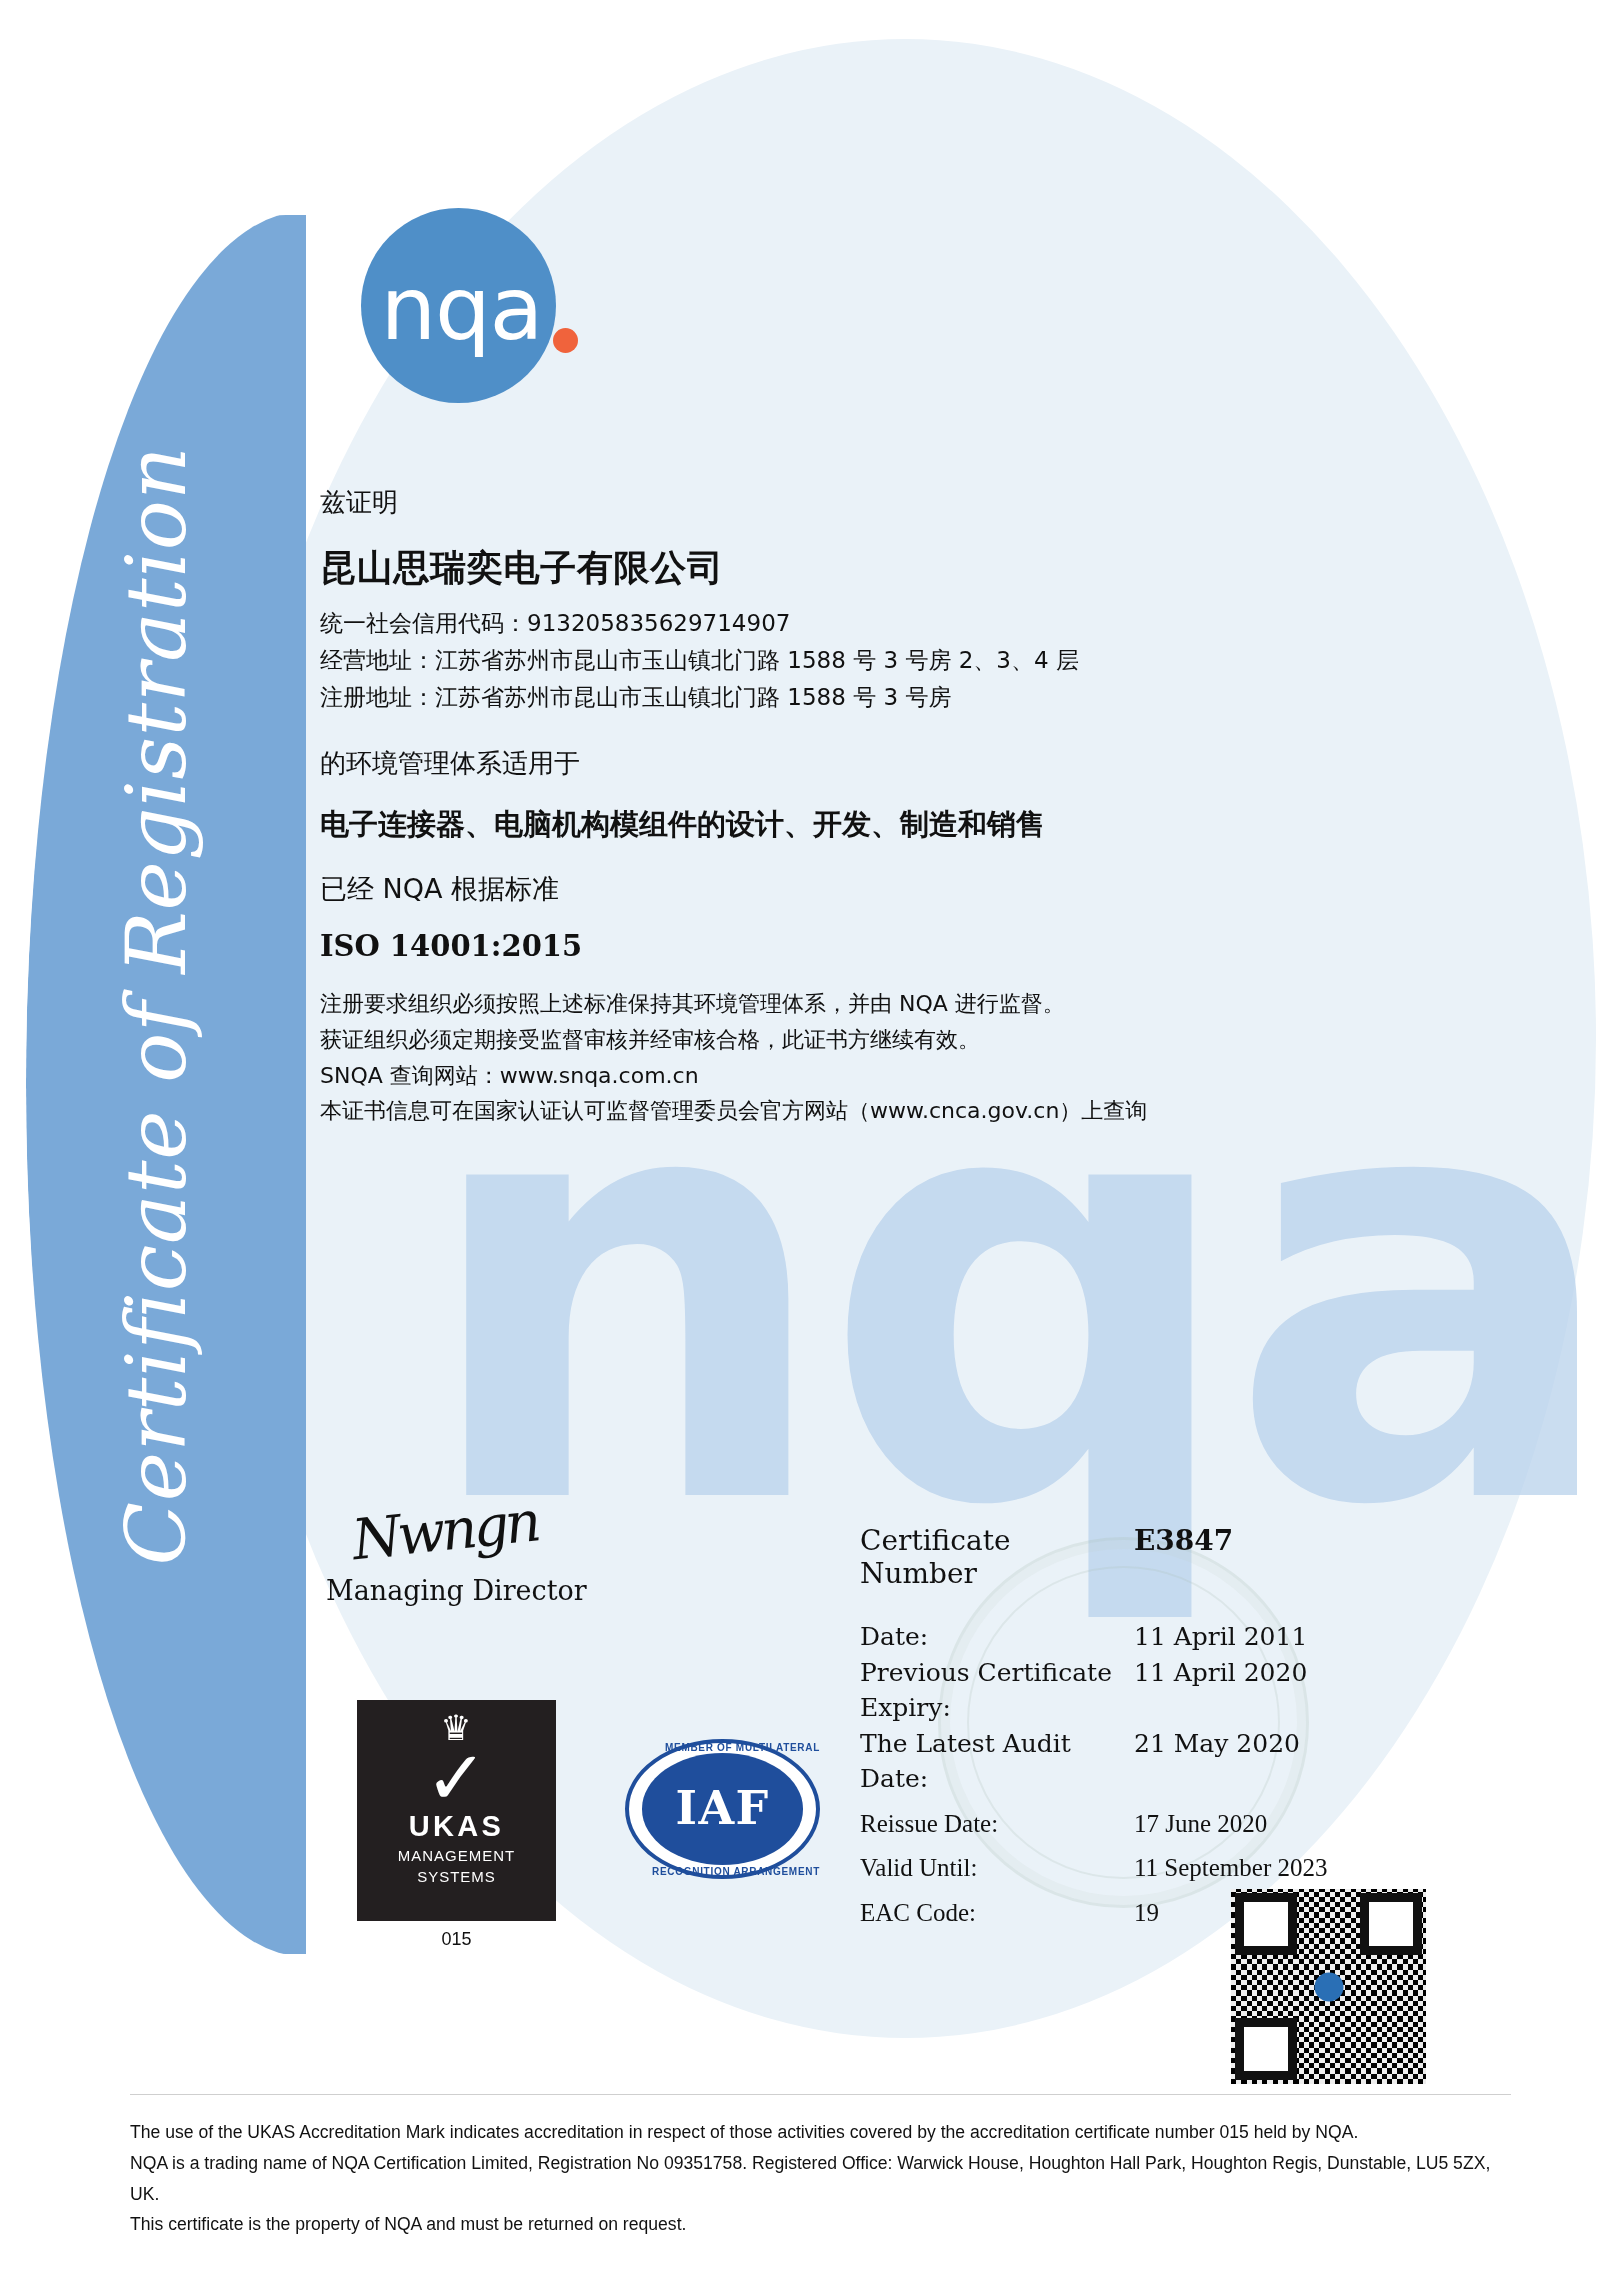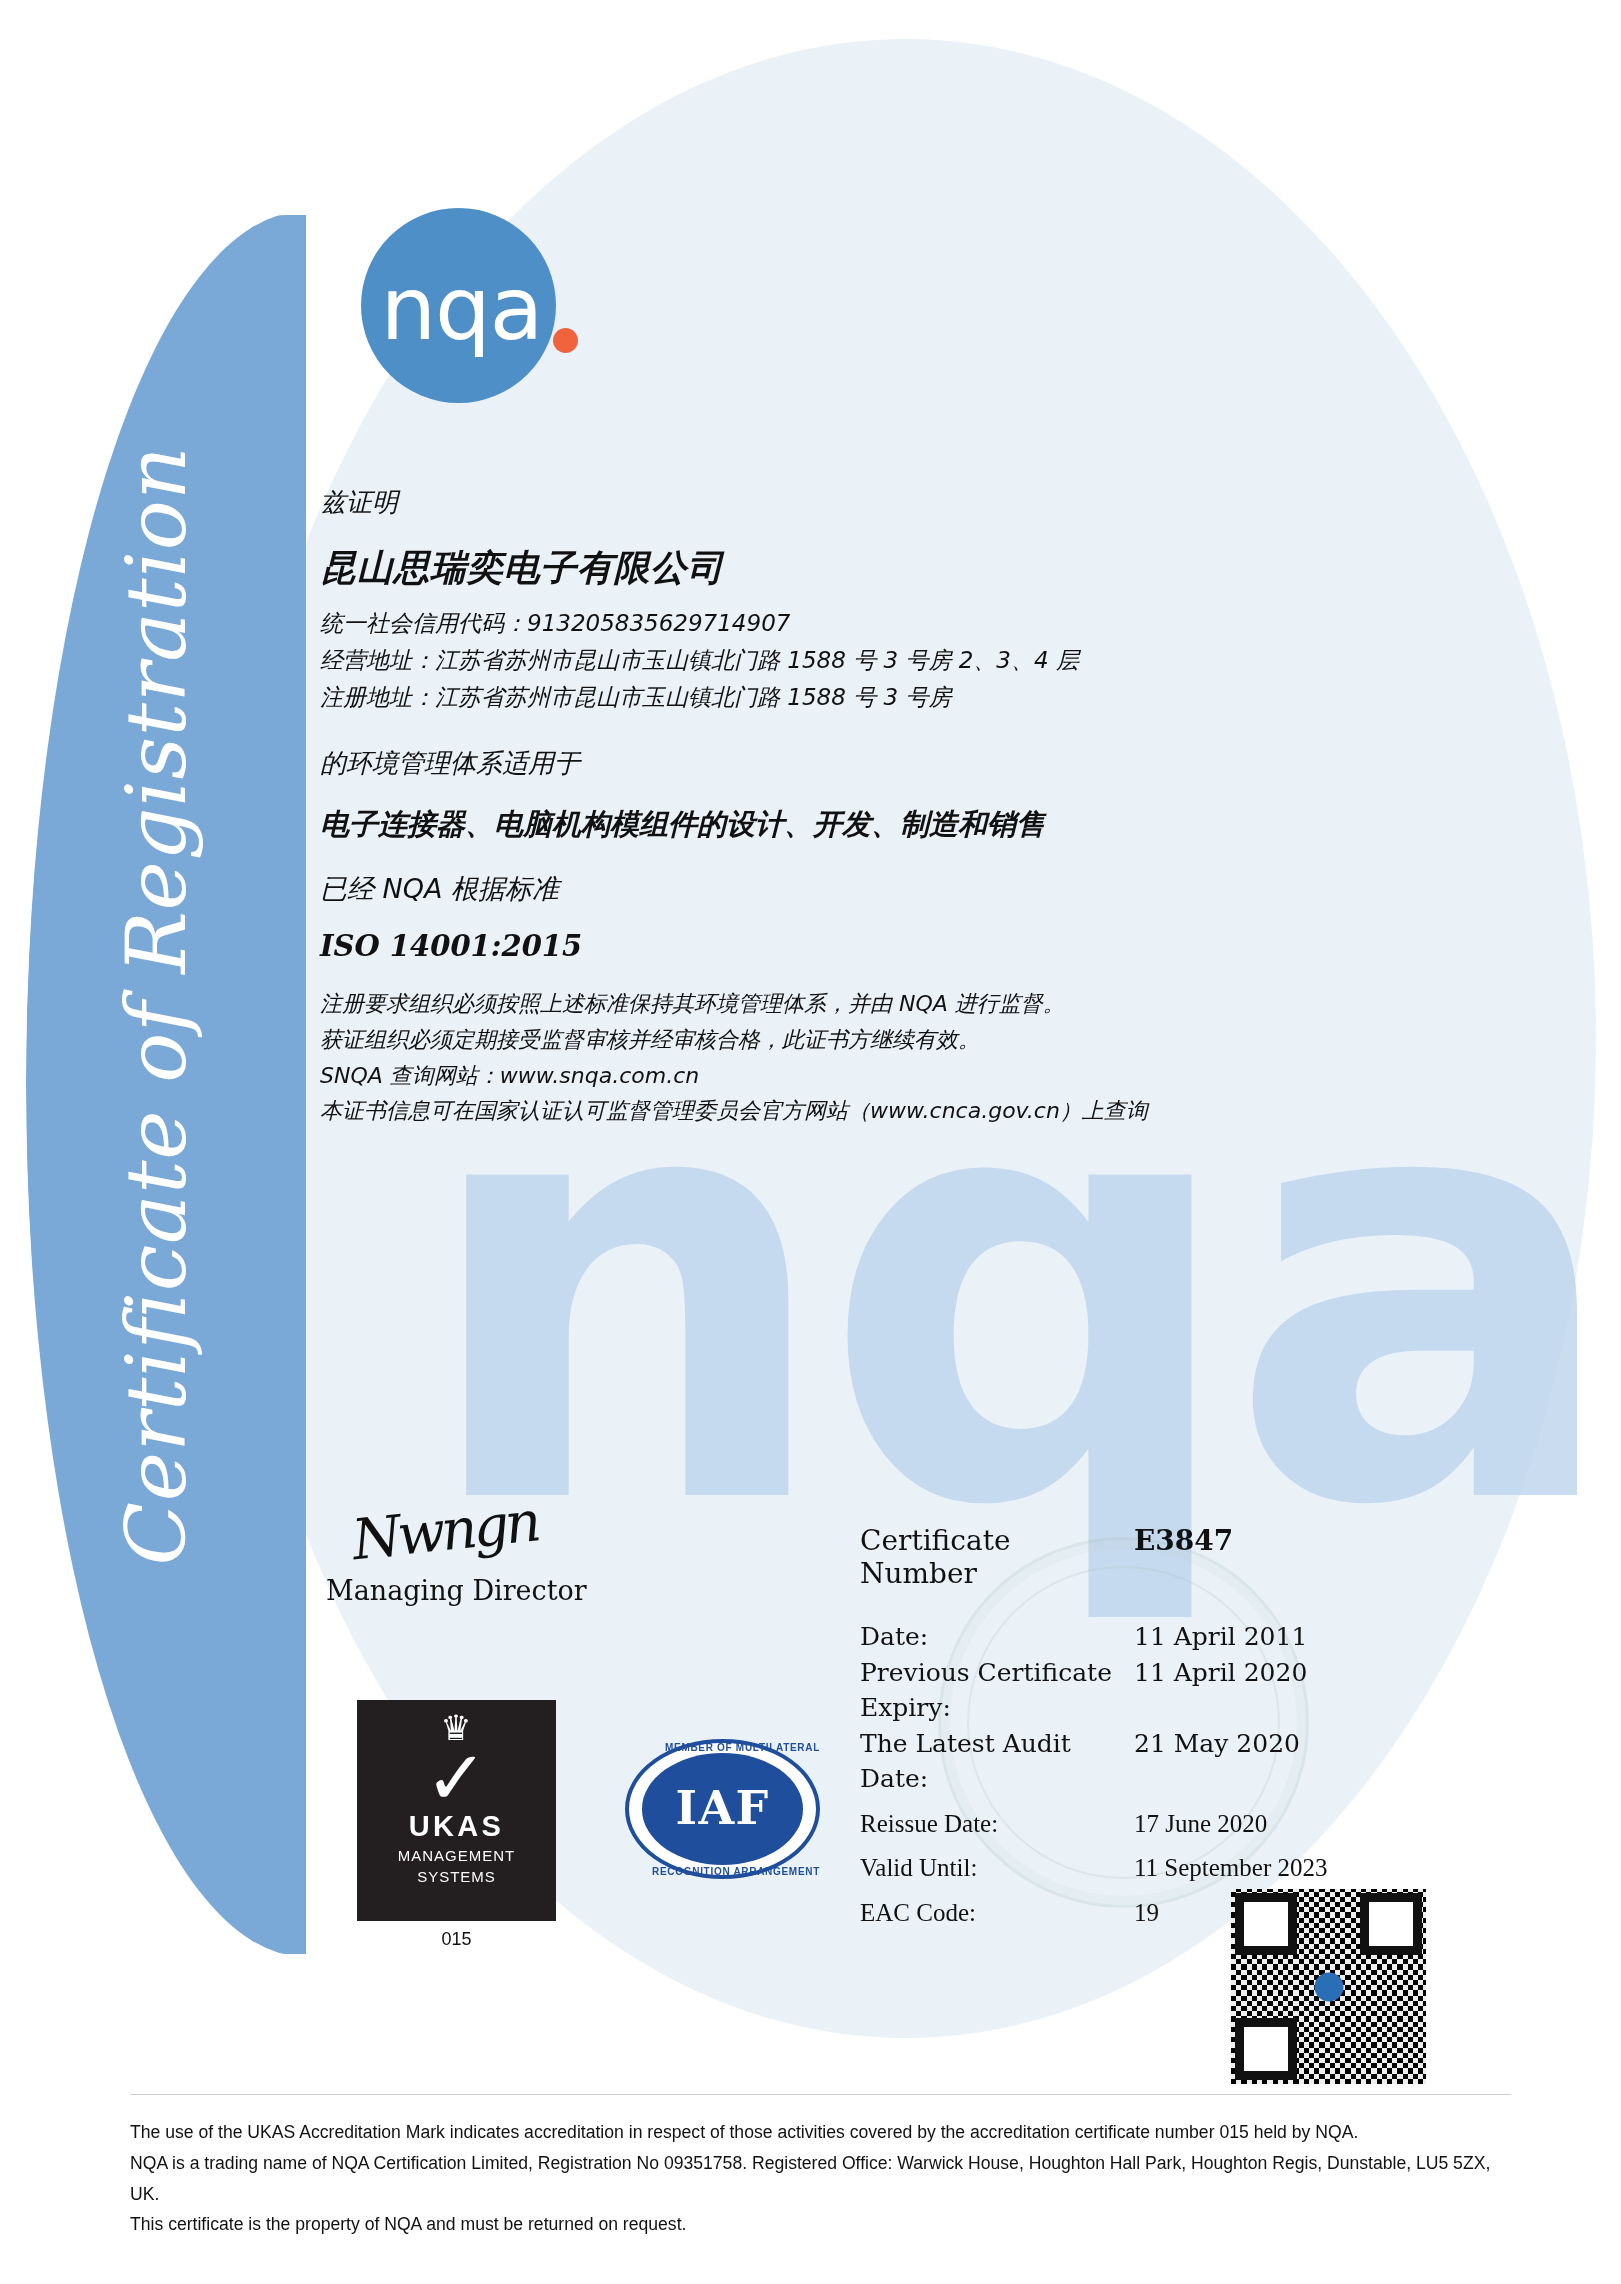--- a/index.html
+++ b/index.html
@@ -127,21 +127,20 @@
   }
 
   
   .content {
     position: absolute;
     left: 320px;
     top: 482px;
     width: 1016px;
     color: #111111;
     font-family: "DejaVu Sans", "Liberation Sans", sans-serif;
-    font-style: italic;
   }
   .line-normal {
     font-size: 26px;
     line-height: 1.55;
     margin: 0 0 22px 0;
   }
   .company-name {
     font-size: 36px;
     font-weight: 700;
     margin: 0 0 11.7px 0;

